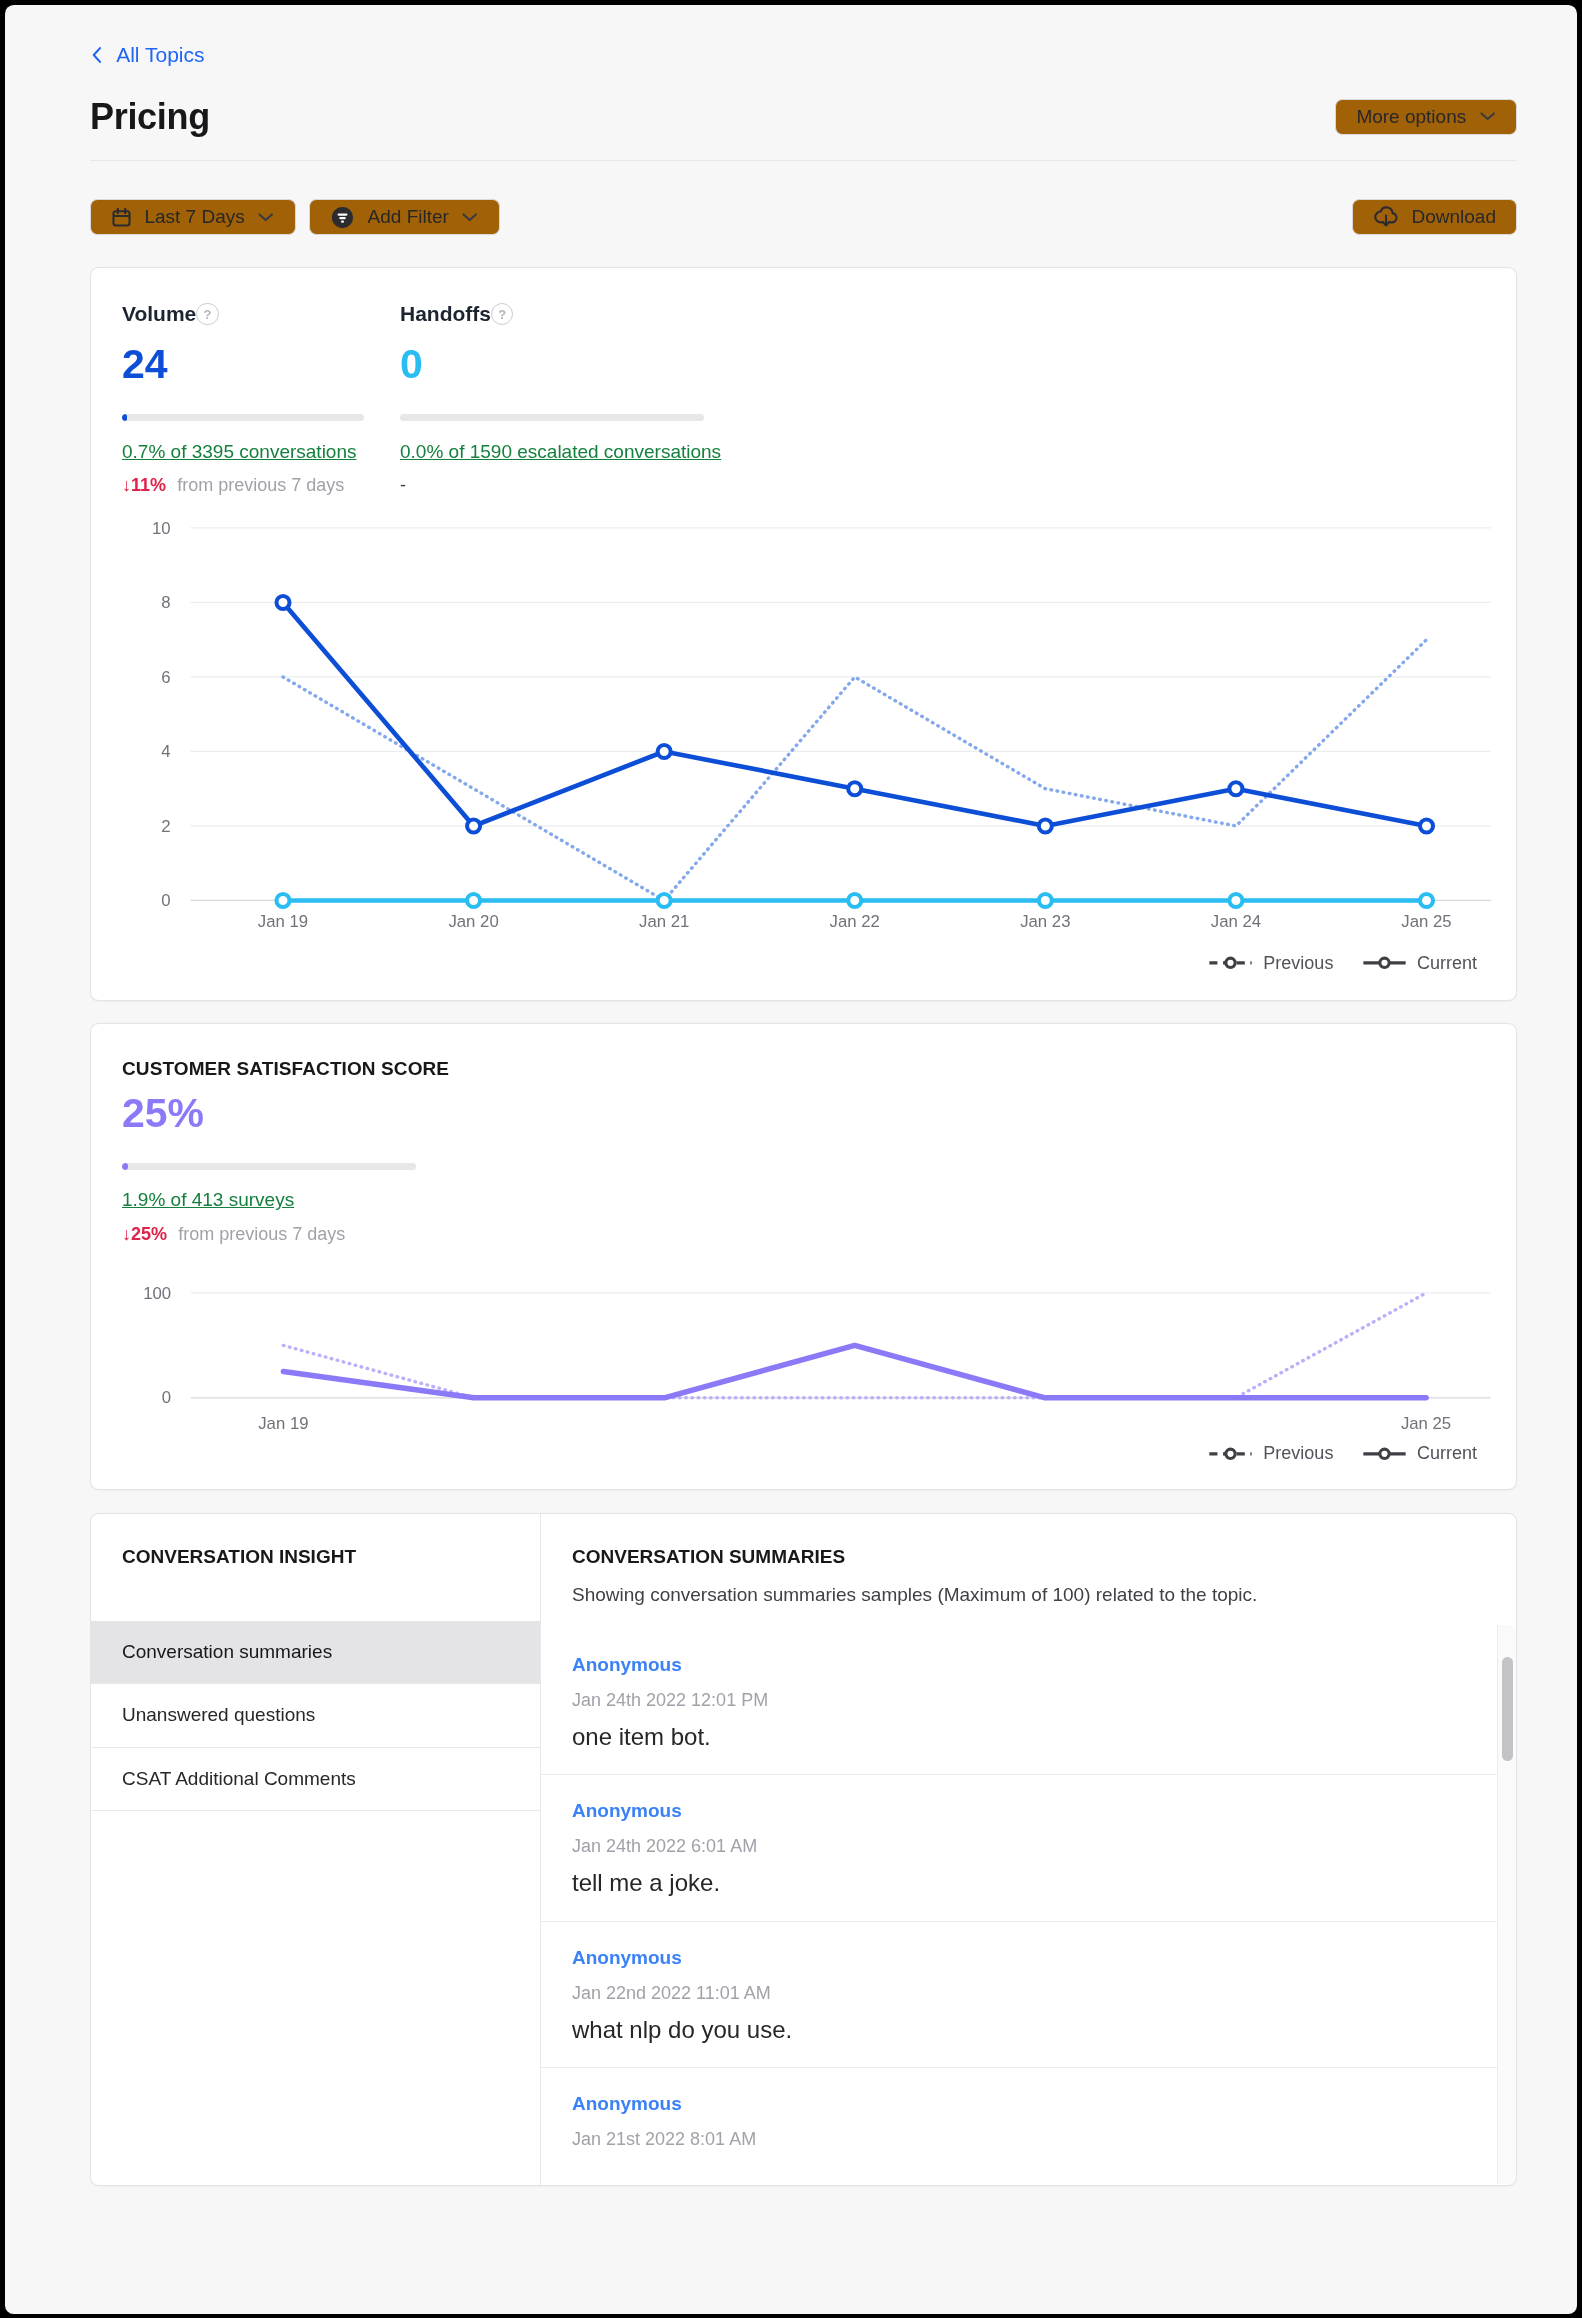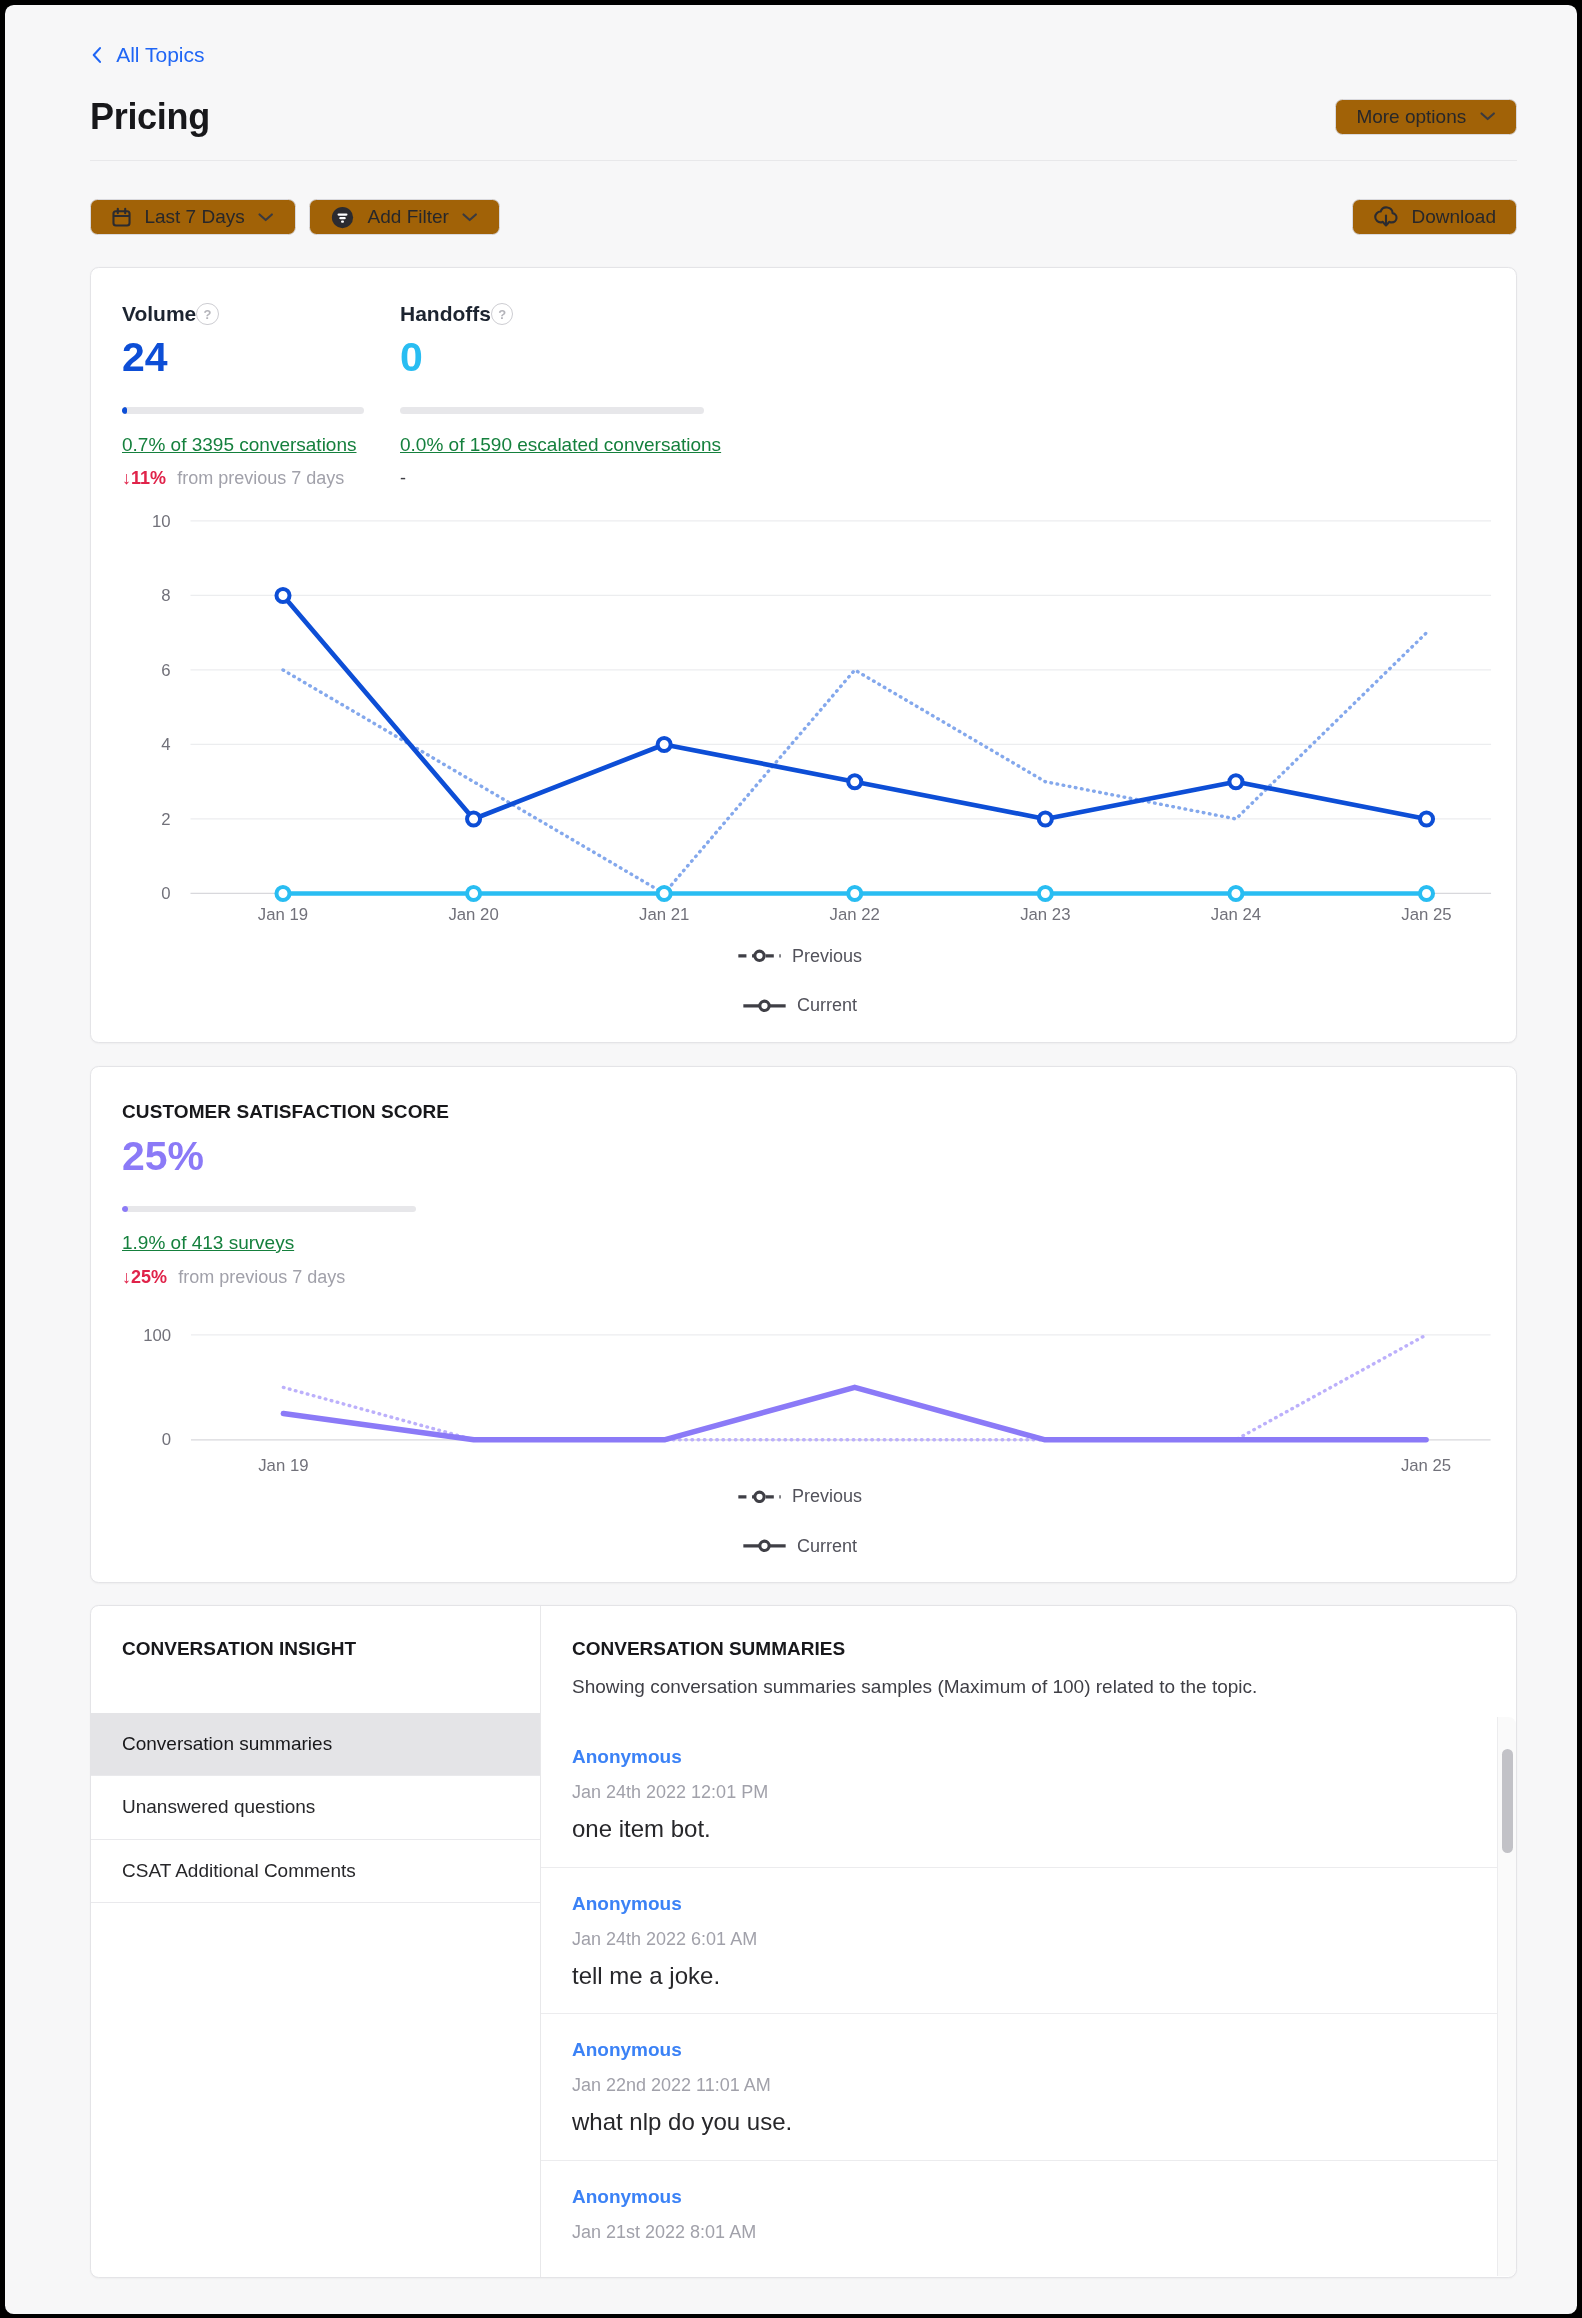--- a/index.html
+++ b/index.html
@@ -49,31 +49,31 @@
   .metric-cols { display:flex; }
   .metric-col-volume { width:278px; flex:none; }
   .metric-col-handoffs { flex:1; }
   .metric-label-row { display:flex; align-items:center; gap:0; }
   .metric-label { font-size:21px; font-weight:600; color:#1c2430; }
   .help-icon {
     width:22.4px; height:22.4px; border:1.6px solid #cdcdd2; border-radius:50%;
     display:inline-flex; align-items:center; justify-content:center;
     font-size:13px; font-weight:700; color:#b4b4ba; cursor:pointer;
   }
-  .metric-value { margin-top:8px; font-size:41px; font-weight:700; line-height:46px; }
+  .metric-value { margin-top:15px; font-size:41px; font-weight:700; line-height:46px; }
   .bar-track { margin-top:27px; height:6.8px; border-radius:3.7px; background:#e7e7ea; position:relative; overflow:hidden; }
   .bar-fill { position:absolute; left:0; top:0; height:100%; border-radius:3.7px; }
   .metric-sub { margin-top:18.6px; font-size:19px; color:#15803d; line-height:23.6px;text-decoration:underline; }
   .delta-row { margin-top:11.2px; font-size:18px; line-height:22.4px; }
   .delta-neg { color:#e0234a; font-weight:700; }
   .delta-plain { color:#3f3f46; }
   .delta-note { color:#a1a1aa; margin-left:6.2px; }
   .chart-svg { display:block; margin:11.2px 0 0 -6.2px; }
   svg text { font-family:"Liberation Sans","DejaVu Sans",sans-serif; }
-  .legend-row { display:flex; justify-content:flex-end; align-items:center; gap:28.6px; margin-top:3.7px; padding-right:5px;flex-direction:column; }
+  .legend-row { display:flex; justify-content:flex-end; align-items:center; gap:28.6px; margin-top:3.7px; padding-right:5px; }
   .legend-item { display:flex; align-items:center; gap:10px; }
   .legend-item span { font-size:18px; color:#52525b; }
   
   .card.csat-card { padding:34px 34px 25px 31px; margin-top:22.4px; }
   .csat-heading { font-size:19px; font-weight:700; color:#18181b; letter-spacing:0.1px; }
   .csat-value { margin-top:10px; font-size:41px; font-weight:700; line-height:46px; }
   .csat-bar { width:294px; }
   
   .card.insight-card { margin-top:22.4px; height:673px; display:flex; padding:0; overflow:hidden; }
   .insight-left { width:450px; flex:none; border-right:0.6px solid #e8e8ea; }

